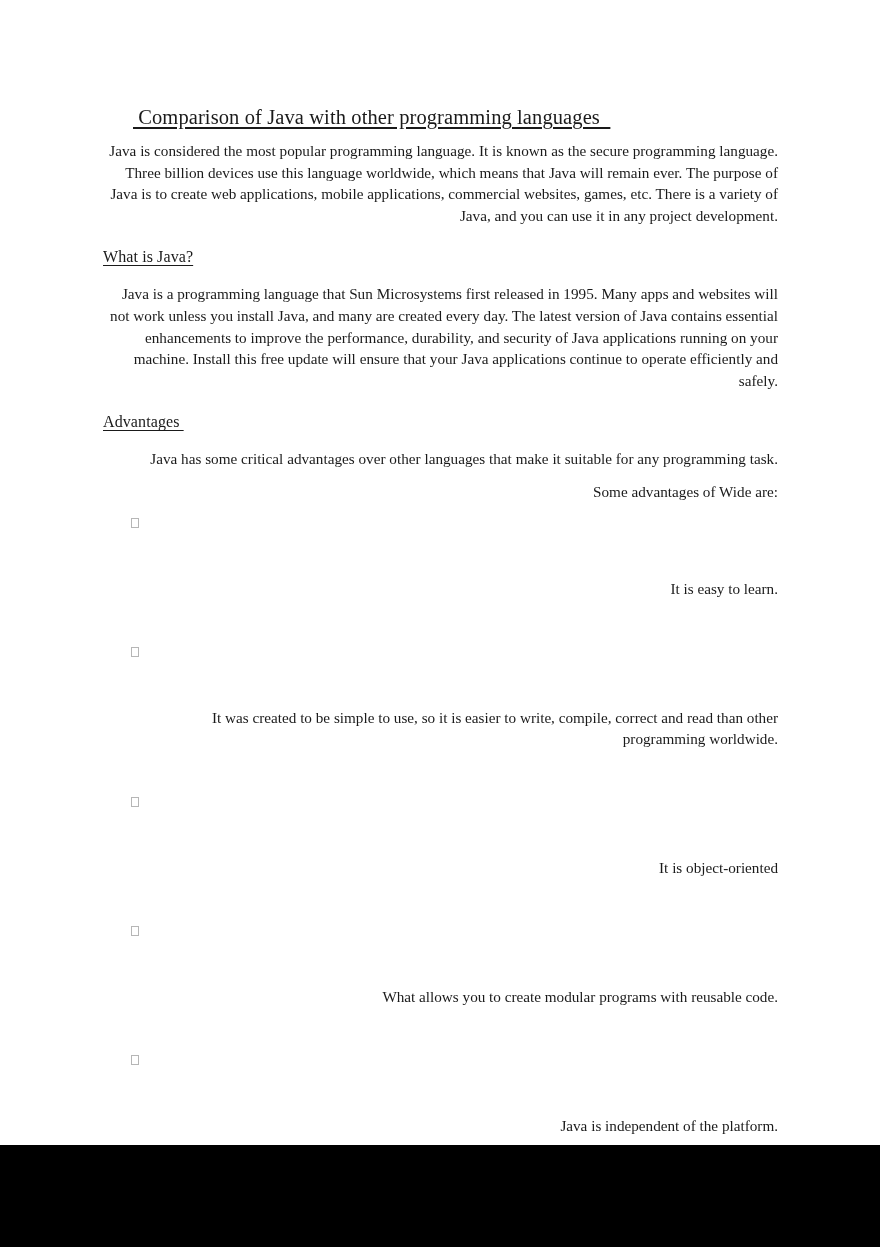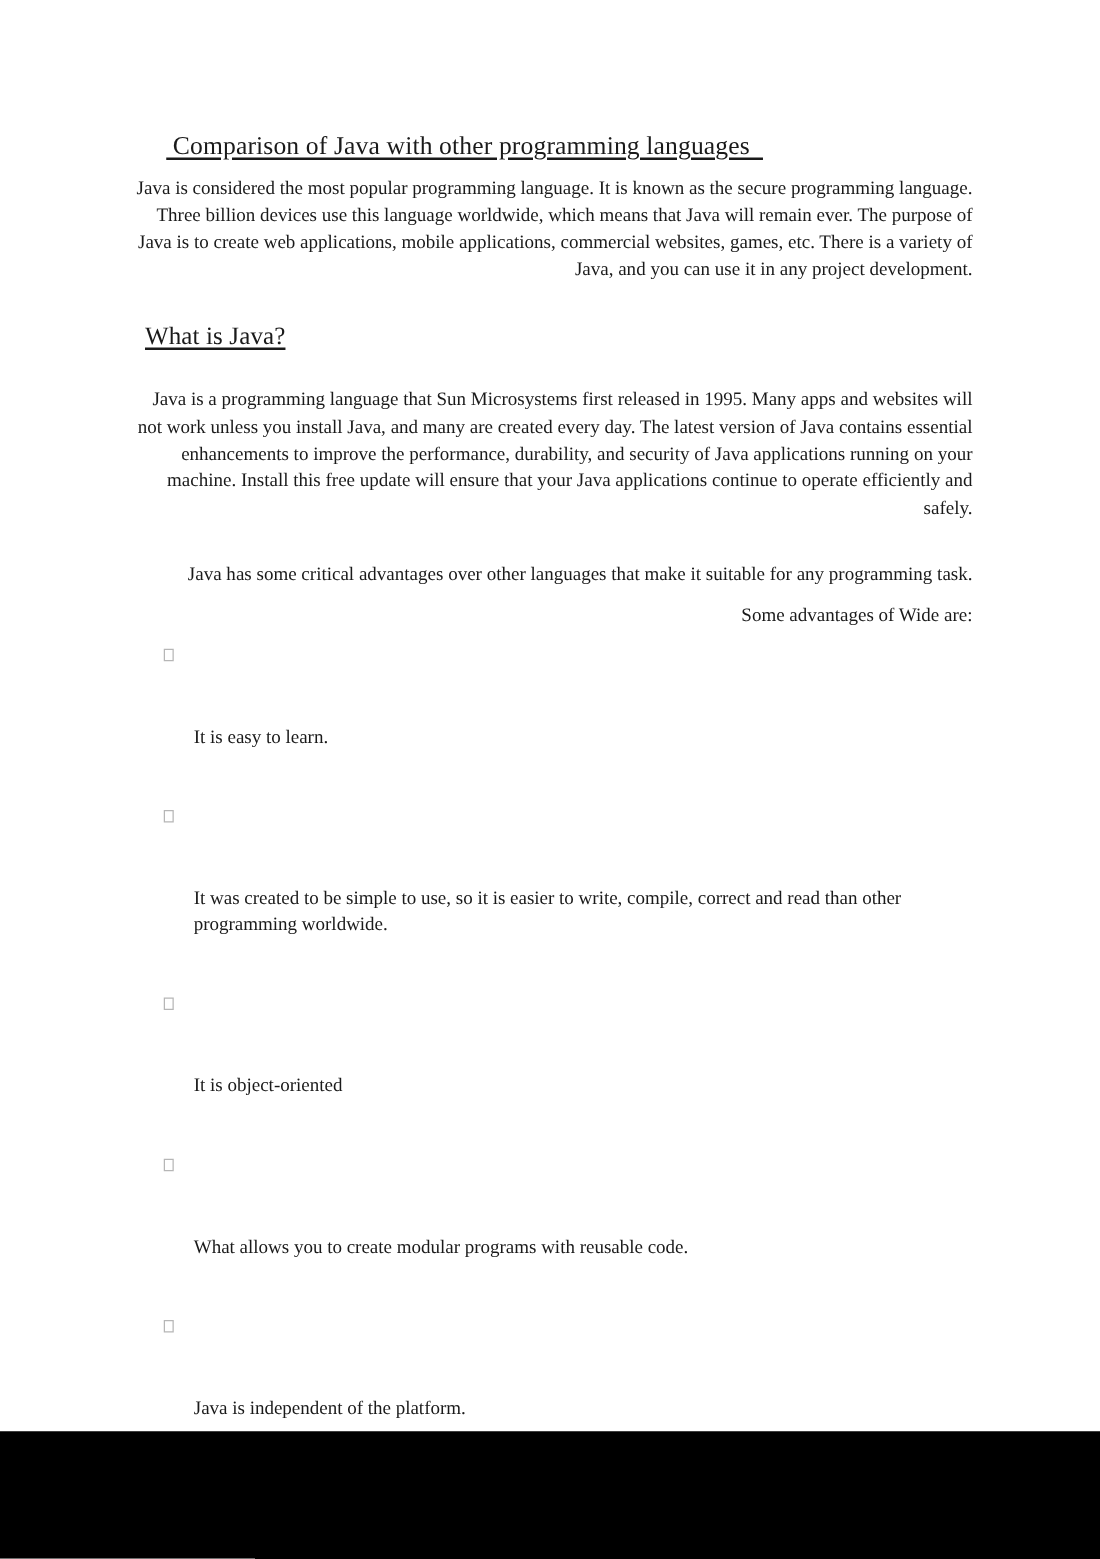--- a/index.html
+++ b/index.html
@@ -42,24 +42,24 @@
     margin: 0 0 10px 0;
     padding-left: 30px;
     text-decoration: underline;
     text-underline-offset: 3px;
     letter-spacing: 0.1px;
     white-space: pre;
   }
 
   
   .heading {
-    font-size: 20px;
+    font-size: 16px;
     line-height: 25px;
     font-weight: normal;
-    margin: 13px;
+    margin: 0;
     text-decoration: underline;
     text-underline-offset: 3px;
     letter-spacing: 0.1px;
     white-space: pre;
   }
 
   
   .para {
     font-size: 15.2px;
     line-height: 21.6px;
@@ -92,20 +92,21 @@
     left: 28px;
     top: 4.5px;
     width: 8px;
     height: 10px;
     border: 1px solid #b6b6b6;
     box-sizing: border-box;
     background: transparent;
   }
   .bullet-item .btext {
     display: block;
+    text-align: right;
   }
 
   
   .bottom-band {
     position: absolute;
     left: 0;
     top: 1145px;
     width: 880px;
     height: 102px;
     background: #000000;
@@ -124,20 +125,21 @@
     <div class="sp-h-before"></div>
 
     <h2 class="heading">What is Java?</h2>
 
     <div class="sp-h-after"></div>
 
     <p class="para">Java is a programming language that Sun Microsystems first released in 1995. Many apps and websites will not work unless you install Java, and many are created every day. The latest version of Java contains essential enhancements to improve the performance, durability, and security of Java applications running on your machine. Install this free update will ensure that your Java applications continue to operate efficiently and safely.</p>
 
     <div class="sp-h-before"></div>
 
+    <h2 class="heading">Advantages </h2>
 
     <div class="sp-h-after"></div>
 
     <p class="para">Java has some critical advantages over other languages that make it suitable for any programming task.</p>
 
     <div class="sp-p"></div>
 
     <p class="para">Some advantages of Wide are:</p>
 
     <div class="sp-list"></div>

